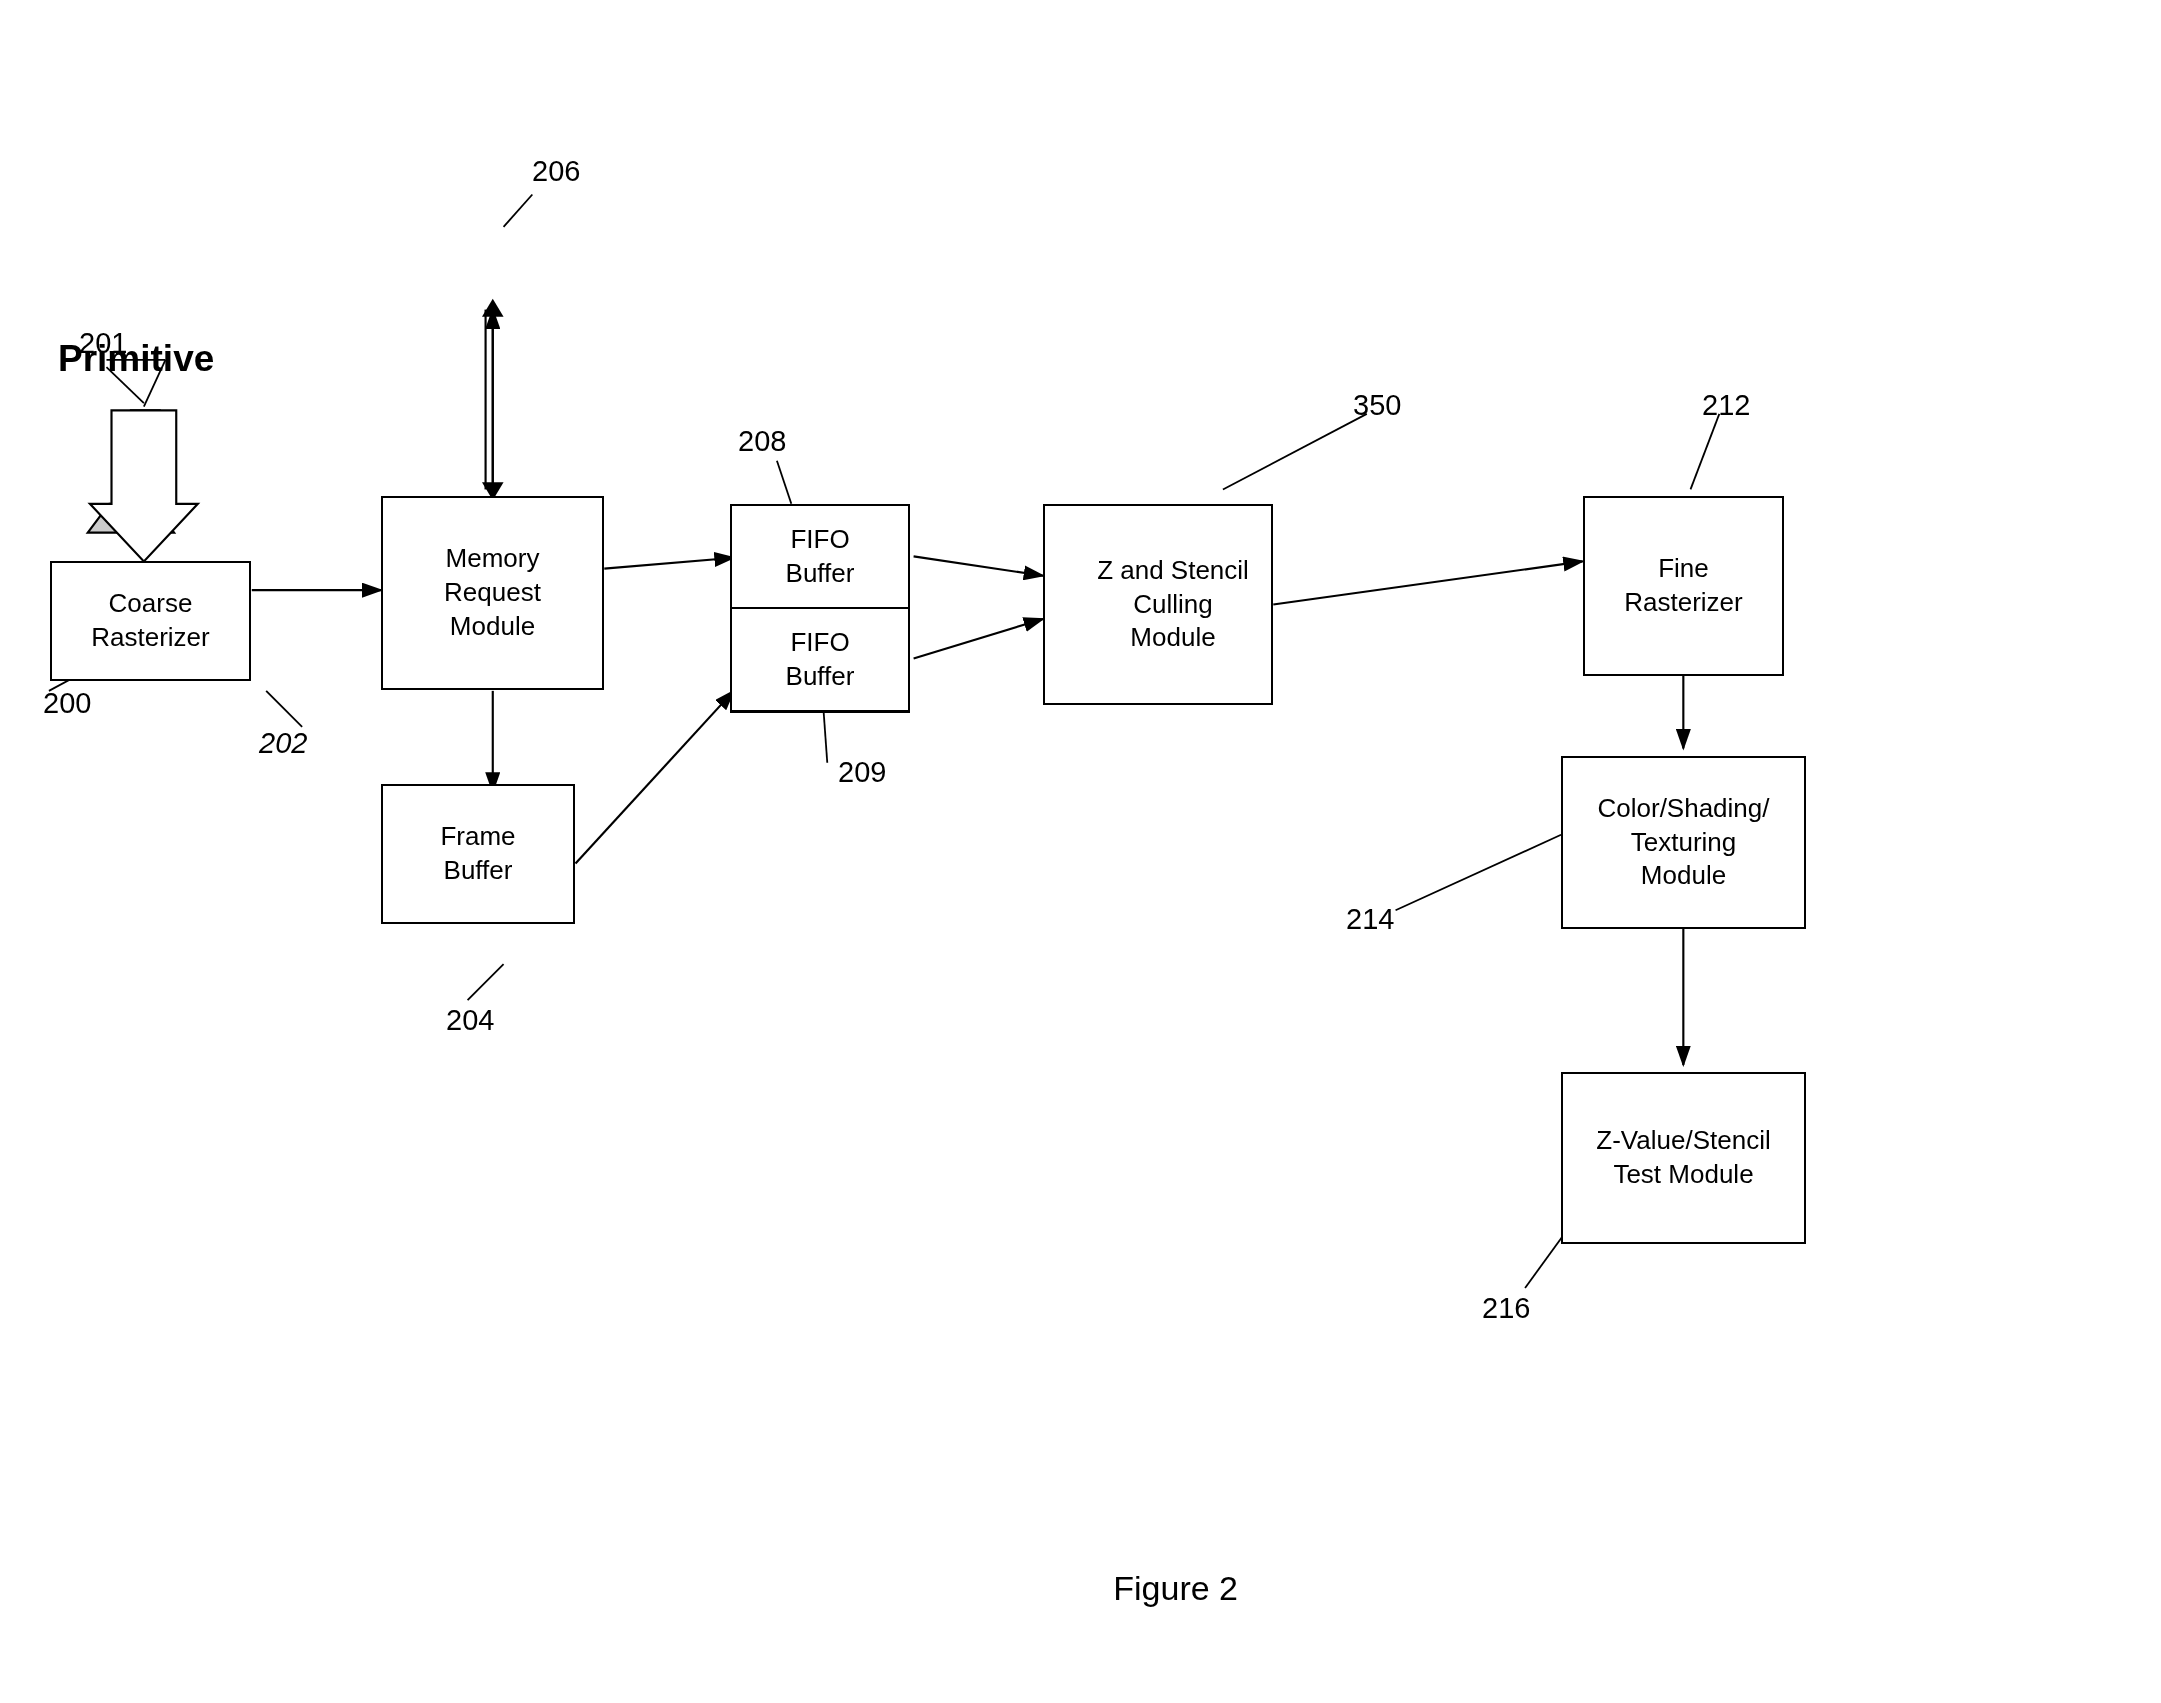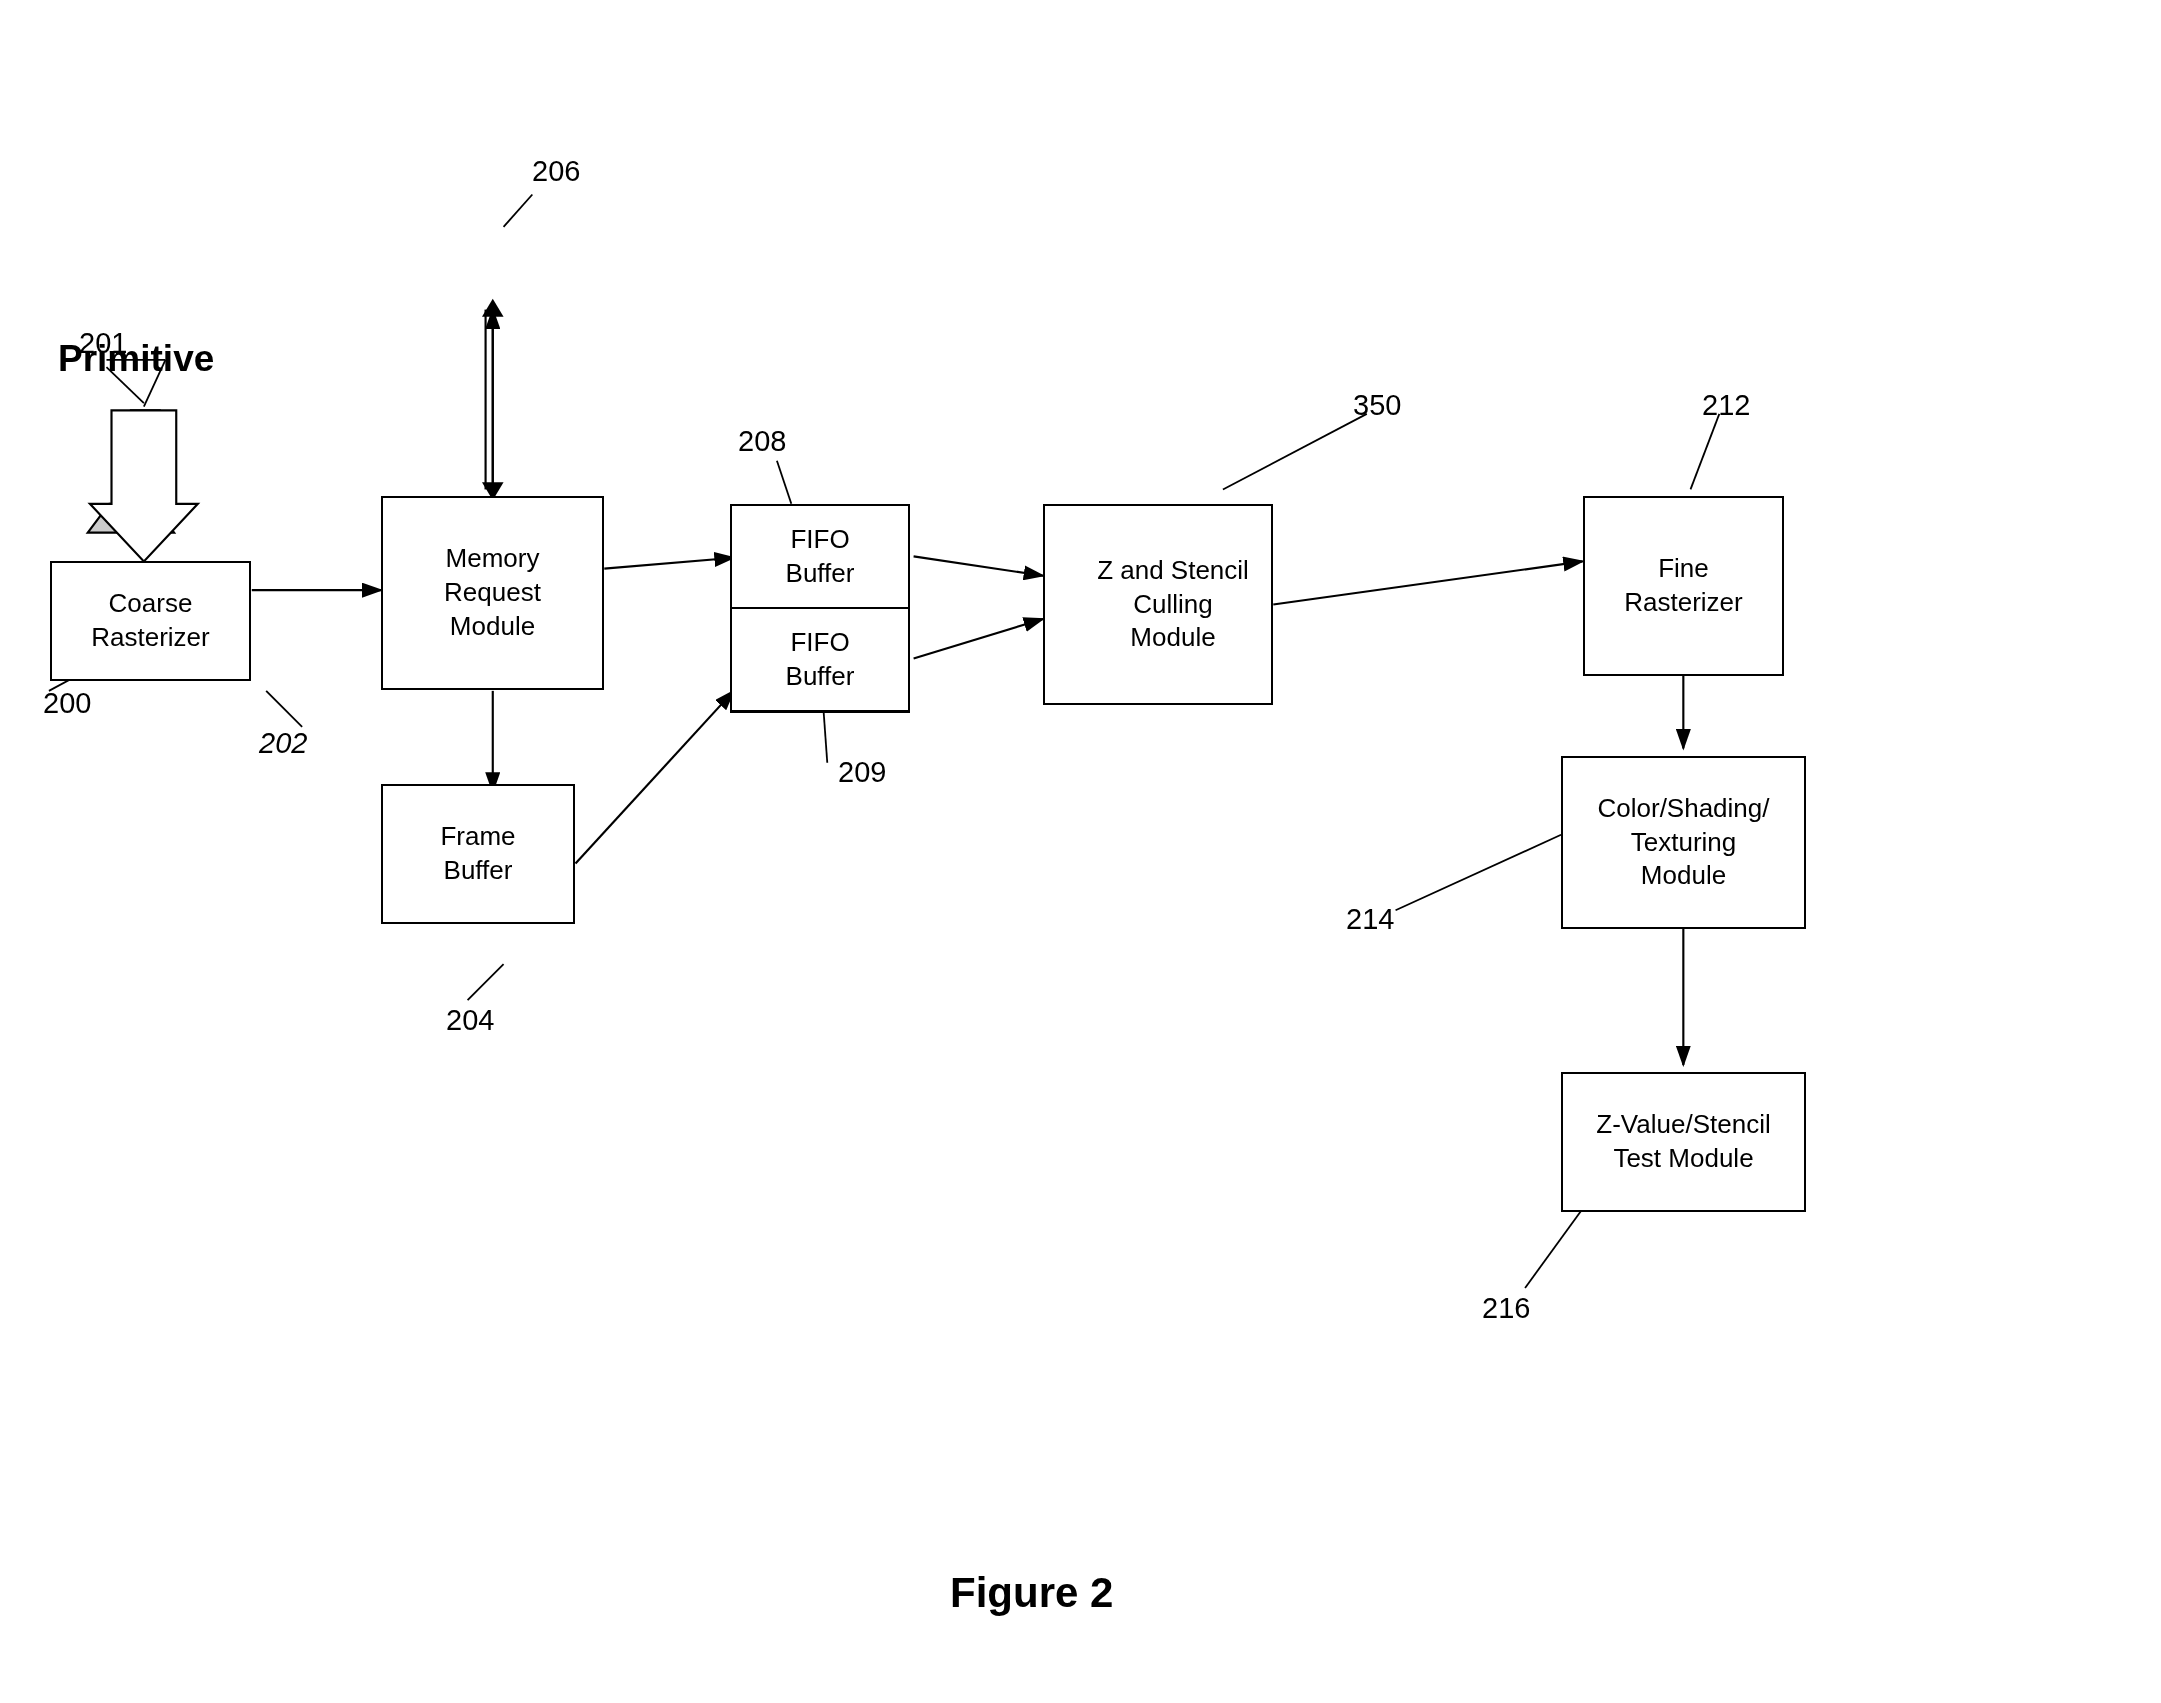--- a/index.html
+++ b/index.html
@@ -33,23 +33,23 @@
       font-size: 37px;
       font-weight: bold;
     }
     .ref-num {
       position: absolute;
       font-size: 29px;
       font-weight: normal;
     }
     .figure-label {
       position: absolute;
-      font-size: 42px;
-      font-weight: bold;
-      text-align: left;
+      font-size: 34px;
+      font-weight: normal;
+      text-align: right;
     }
     svg.arrows {
       position: absolute;
       top: 0; left: 0;
       width: 2161px;
       height: 1704px;
       pointer-events: none;
     }
   </style>
 </head>
@@ -158,21 +158,21 @@
   </div>
 
   <div class="box" style="left: 1583px; top: 496px; width: 201px; height: 180px;">
     <span>Fine<br>Rasterizer</span>
   </div>
 
   <div class="box" style="left: 1561px; top: 756px; width: 245px; height: 173px;">
     <span>Color/Shading/<br>Texturing<br>Module</span>
   </div>
 
-  <div class="box" style="left: 1561px; top: 1072px; width: 245px; height: 140px;">
+  <div class="box" style="left: 1561px; top: 1072px; width: 245px; height: 172px;">
     <span>Z-Value/Stencil<br>Test Module</span>
   </div>
 
   <div class="ref-num" style="left: 43px; top: 687px;">200</div>
   <div class="ref-num" style="left: 79px; top: 327px;">201</div>
   <div class="ref-num" style="left: 259px; top: 727px; font-style: italic;">202</div>
   <div class="ref-num" style="left: 446px; top: 1004px;">204</div>
   <div class="ref-num" style="left: 532px; y: 155px; top: 155px;">206</div>
   <div class="ref-num" style="left: 738px; top: 425px;">208</div>
   <div class="ref-num" style="left: 838px; top: 756px;">209</div>

